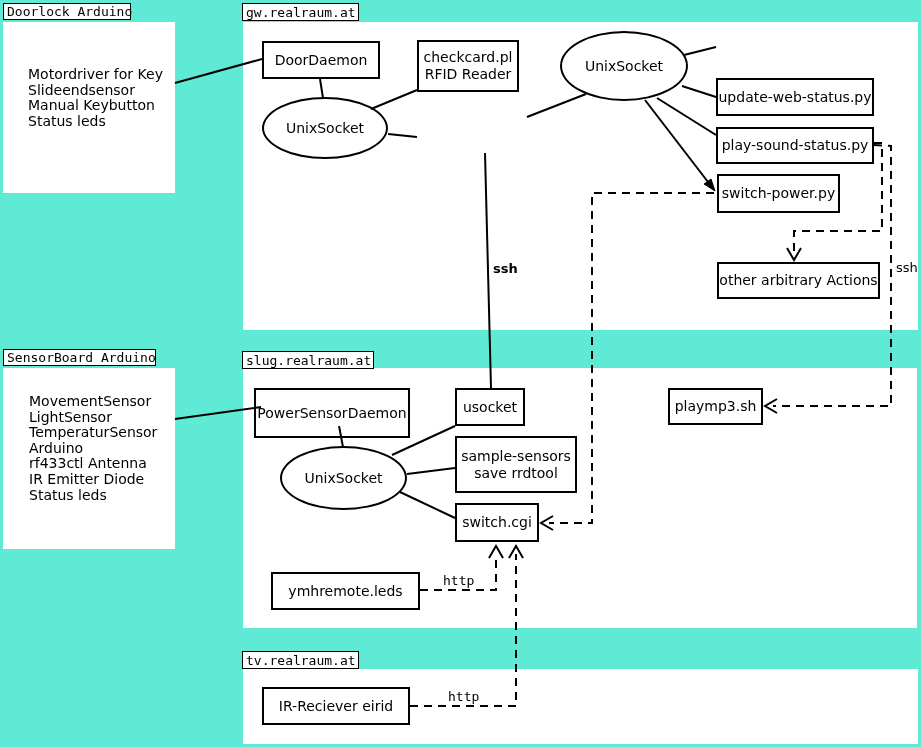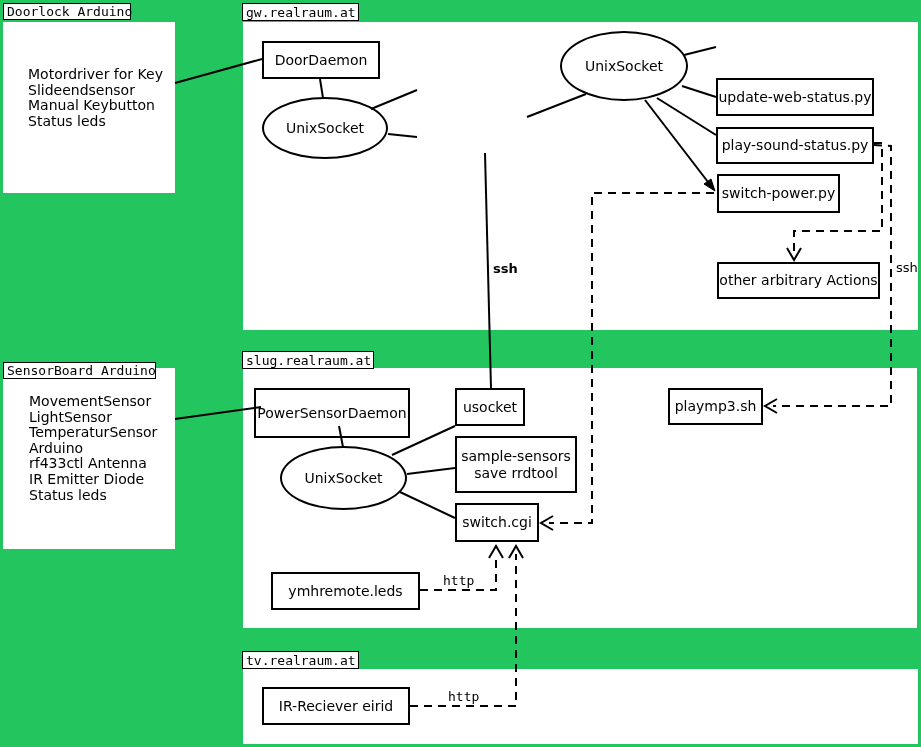--- a/index.html
+++ b/index.html
@@ -1,16 +1,16 @@
 <!DOCTYPE html>
 <html><head>
 <meta charset="utf-8">
 <style>
   html,body{margin:0;padding:0;background:#000;}
-  .canvas{position:relative;width:921px;height:747px;background:#22c55e;overflow:hidden;
+  .canvas{position:relative;width:921px;height:747px;background:#5eead4;overflow:hidden;
           font-family:"DejaVu Sans",sans-serif;color:#000;}
   .cluster{position:absolute;background:#fff;}
   .clabel{position:absolute;background:#fff;border:1px solid #000;box-sizing:border-box;
           font-family:"DejaVu Sans Mono",monospace;font-size:13px;line-height:15px;
           display:flex;align-items:center;padding-left:3px;white-space:nowrap;}
   .node{position:absolute;background:#fff;border:2px solid #000;box-sizing:border-box;
         display:flex;flex-direction:column;align-items:center;justify-content:center;
         font-size:14px;line-height:17px;text-align:center;white-space:nowrap;}
   .ellipse{border-radius:50%;}
   .textblock{position:absolute;font-size:14px;line-height:15.6px;white-space:nowrap;}
@@ -25,21 +25,21 @@
 <div class="canvas">
 
   <div class="cluster" style="left:243px;top:22px;width:675px;height:308px"></div>
   <div class="cluster" style="left:243px;top:368px;width:674px;height:260px"></div>
   <div class="cluster" style="left:243px;top:669px;width:675px;height:75px"></div>
   <div class="cluster" style="left:3px;top:22px;width:172px;height:171px"></div>
   <div class="cluster" style="left:3px;top:368px;width:172px;height:181px"></div>
 
   <div class="clabel" style="left:3px;top:3px;width:128px;height:17px">Doorlock Arduino</div>
   <div class="clabel" style="left:242px;top:3px;width:117px;height:18px">gw.realraum.at</div>
-  <div class="clabel" style="left:3px;top:362px;width:153px;height:17px">SensorBoard Arduino</div>
+  <div class="clabel" style="left:3px;top:349px;width:153px;height:17px">SensorBoard Arduino</div>
   <div class="clabel" style="left:242px;top:351px;width:132px;height:18px">slug.realraum.at</div>
   <div class="clabel" style="left:242px;top:651px;width:117px;height:18px">tv.realraum.at</div>
 
   <div class="textblock" style="left:28px;top:67px">
     <div>Motordriver for Key</div>
     <div>Slideendsensor</div>
     <div>Manual Keybutton</div>
     <div>Status leds</div>
   </div>
 
@@ -47,20 +47,24 @@
     <div>MovementSensor</div>
     <div>LightSensor</div>
     <div>TemperaturSensor</div>
     <div>Arduino</div>
     <div>rf433ctl Antenna</div>
     <div>IR Emitter Diode</div>
     <div>Status leds</div>
   </div>
 
   <div class="node" style="left:262px;top:41px;width:118px;height:38px">DoorDaemon</div>
+  <div class="node" style="left:417px;top:40px;width:102px;height:52px">
+    <div>checkcard.pl</div>
+    <div>RFID Reader</div>
+  </div>
   <div class="node ellipse" style="left:262px;top:97px;width:126px;height:62px">UnixSocket</div>
   <div class="node ellipse" style="left:560px;top:31px;width:128px;height:70px">UnixSocket</div>
   <div class="node" style="left:716px;top:78px;width:158px;height:38px">update-web-status.py</div>
   <div class="node" style="left:716px;top:127px;width:158px;height:37px">play-sound-status.py</div>
   <div class="node" style="left:717px;top:262px;width:163px;height:37px">other arbitrary Actions</div>
   <div class="node" style="left:717px;top:174px;width:123px;height:39px">switch-power.py</div>
 
   <div class="node" style="left:254px;top:388px;width:156px;height:50px">PowerSensorDaemon</div>
   <div class="node" style="left:455px;top:388px;width:70px;height:38px">usocket</div>
   <div class="node ellipse" style="left:280px;top:446px;width:127px;height:64px">UnixSocket</div>

